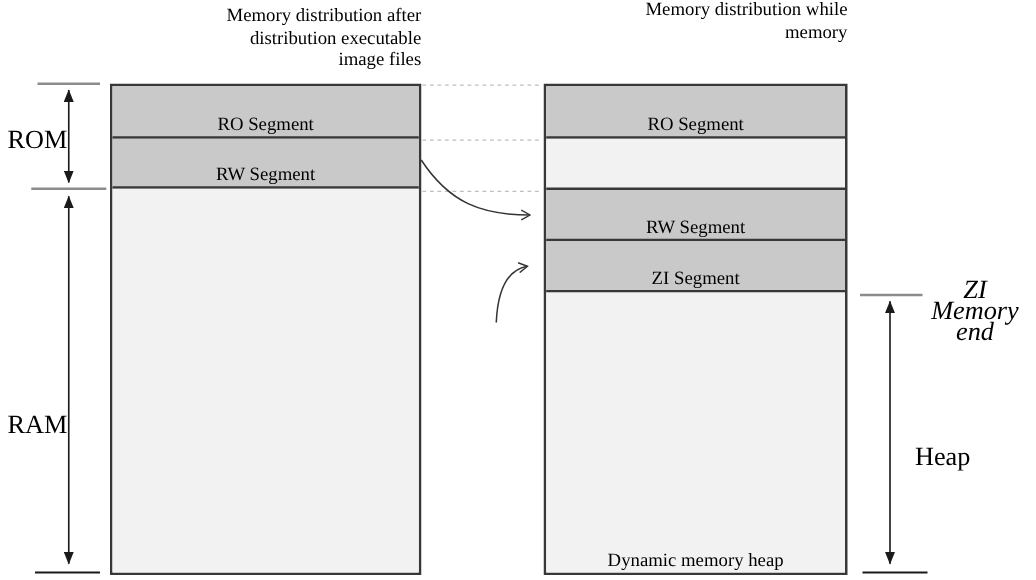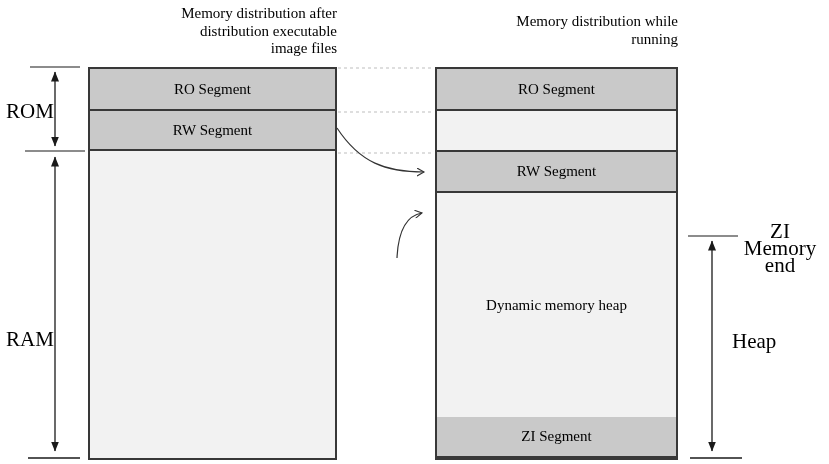--- a/index.html
+++ b/index.html
@@ -16,80 +16,80 @@
   .title span{display:block;}
   .membox{
     position:absolute;top:67px;height:393px;
     border:2px solid var(--outline,#383838);
     box-sizing:border-box;display:flex;flex-direction:column;
   }
   #left-box{left:88px;width:249px;}
   #right-box{left:435px;width:243px;}
   .seg{
     box-sizing:border-box;flex:0 0 auto;
-    display:flex;align-items:center;justify-content:center;
+    display:flex;align-items:flex-end;justify-content:center;
     font-size:15px;
     border-bottom:2px solid var(--outline,#383838);
     background:var(--segment-fill,#c9c9c9);
   }
   .seg.empty{background:var(--empty-fill,#f2f2f2);}
   .seg.last{flex:1 1 auto;border-bottom:none;}
   .side-label{position:absolute;font-size:21px;}
-  .two-line{text-align:center;line-height:17px;}
+  .two-line{text-align:center;line-height:17px;font-style:italic;}
   .two-line span{display:block;}
   svg{position:absolute;left:0;top:0;pointer-events:none;}
 </style>
 </head>
 <body>
 
 <div id="stage" style="--segment-fill: #c9c9c9; --empty-fill: #f2f2f2; --outline: #383838; --connector: #bdbdbd; --arrow: #1a1a1a; --tick-gray: #8c8c8c; --text: #000000; --background: #ffffff;">
 
   <div class="title" style="left:88px;top:5px;width:249px;">
     <span>Memory distribution after</span>
     <span>distribution executable</span>
     <span>image files</span>
   </div>
-  <div class="title" style="left:435px;top:13px;width:243px;">
+  <div class="title" style="left:435px;top:0;width:243px;">
     <span>Memory distribution while</span>
-    <span>running</span>
+    <span>memory</span>
   </div>
 
   <div id="left-box" class="membox">
     <div class="seg" style="height:42px;">
       <span>RO Segment</span>
     </div>
     <div class="seg" style="height:40px;">
       <span>RW Segment</span>
     </div>
     <div class="seg empty last"></div>
   </div>
 
   <div id="right-box" class="membox">
     <div class="seg" style="height:42px;">
       <span>RO Segment</span>
     </div>
     <div class="seg empty" style="height:41px;"></div>
     <div class="seg" style="height:41px;">
       <span>RW Segment</span>
     </div>
+    <div class="seg" style="height:41px;">
+      <span>ZI Segment</span>
+    </div>
     <div class="seg empty last">
       <span>Dynamic memory heap</span>
-    </div>
-    <div class="seg" style="height:41px;">
-      <span>ZI Segment</span>
     </div>
   </div>
 
   <div class="side-label" style="left:6px;top:99px;">ROM</div>
   <div class="side-label" style="left:6px;top:315px;margin-top:12px;">RAM</div>
   <div class="side-label two-line" style="left:733px;top:223px;width:94px;">
     <span>ZI</span>
     <span>Memory end</span>
   </div>
-  <div class="side-label" style="left:732px;top:329px;">Heap</div>
+  <div class="side-label" style="left:732px;top:353px;">Heap</div>
 
   <svg width="829" height="464" viewBox="0 0 829 464">
     <defs>
       <marker id="mfill" markerUnits="userSpaceOnUse" markerWidth="11" markerHeight="8" refX="9.5" refY="4" orient="auto-start-reverse">
         <path d="M0,0 L10,4 L0,8 Z" fill="#1a1a1a"></path>
       </marker>
       <marker id="mopen" markerUnits="userSpaceOnUse" markerWidth="9" markerHeight="9" refX="7.5" refY="4.5" orient="auto">
         <path d="M0.5,0.5 L7.5,4.5 L0.5,8.5" fill="none" stroke="#333333" stroke-width="1.1"></path>
       </marker>
     </defs>

